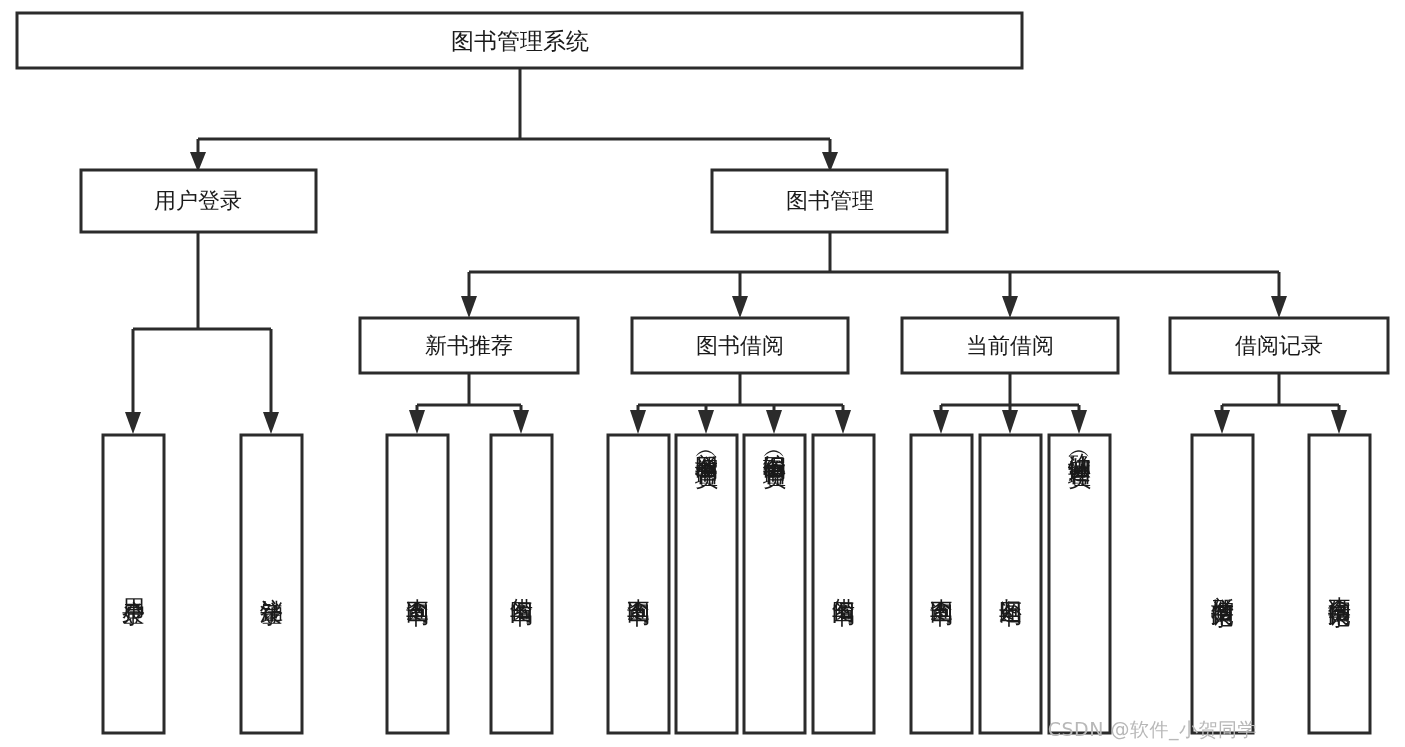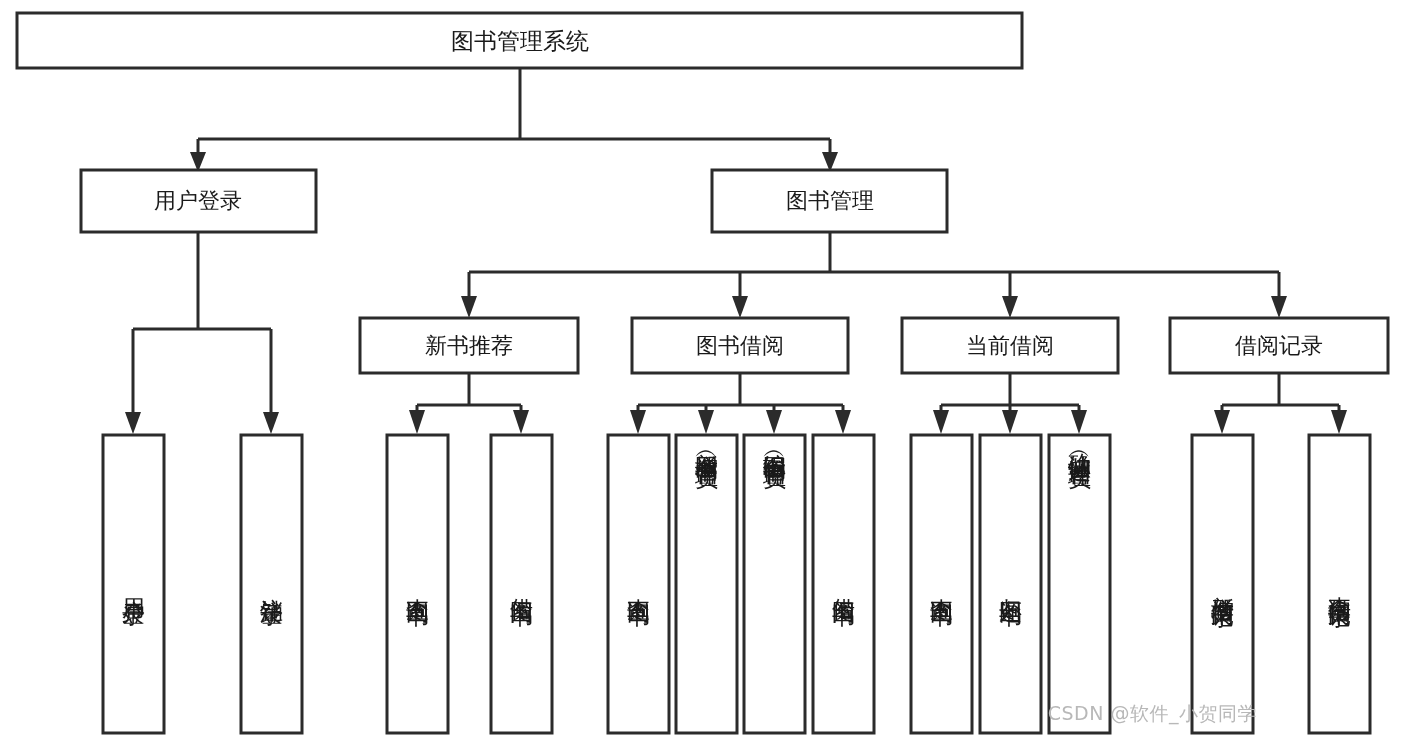--- a/index.html
+++ b/index.html
@@ -70,21 +70,21 @@
     font-size: 23px;
     line-height: 1.08;
     letter-spacing: 2px;
     color: #1a1a1a;
     white-space: nowrap;
     text-align: center;
   }
   .watermark {
     position: absolute;
     right: 8px;
-    bottom: 20px;
+    bottom: 4px;
     font-family: "DejaVu Sans", "Liberation Sans", sans-serif;
     font-size: 19px;
     color: #b8b8b8;
     letter-spacing: 0.5px;
     white-space: nowrap;
     text-align: right;
   }
 </style>
 </head>
 <body>

